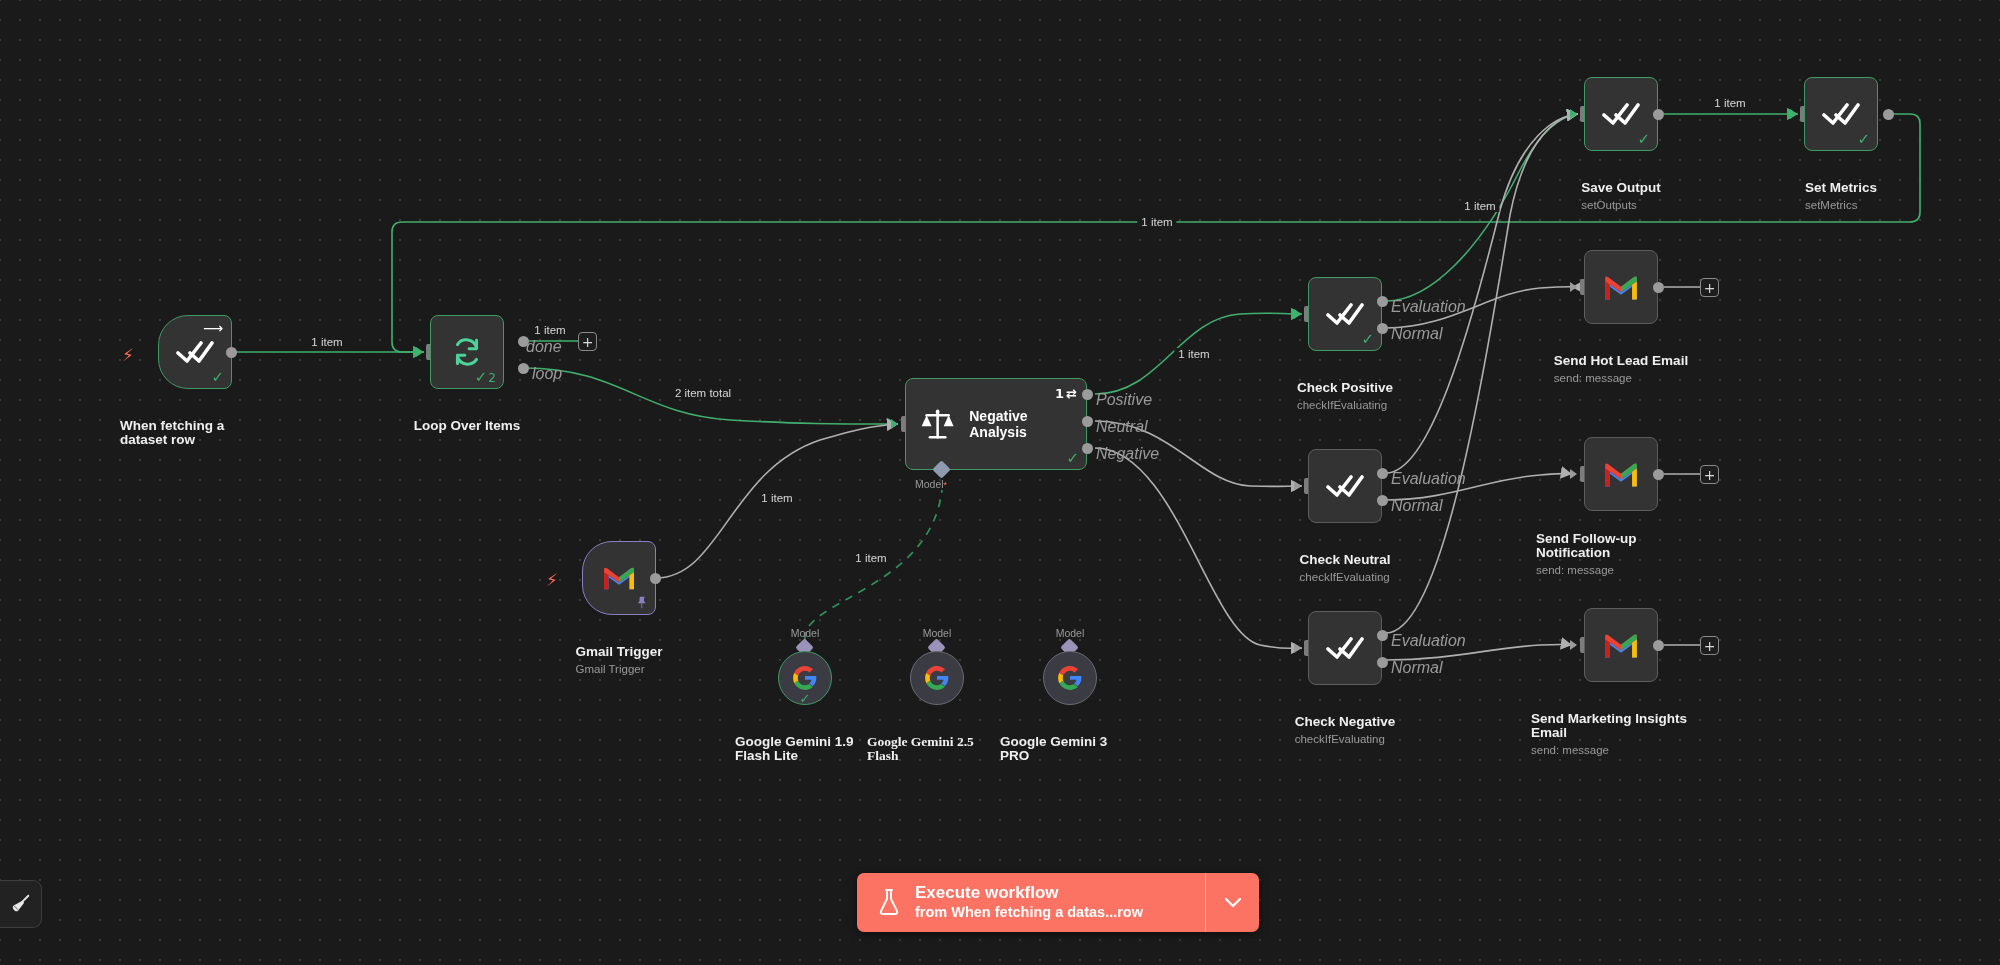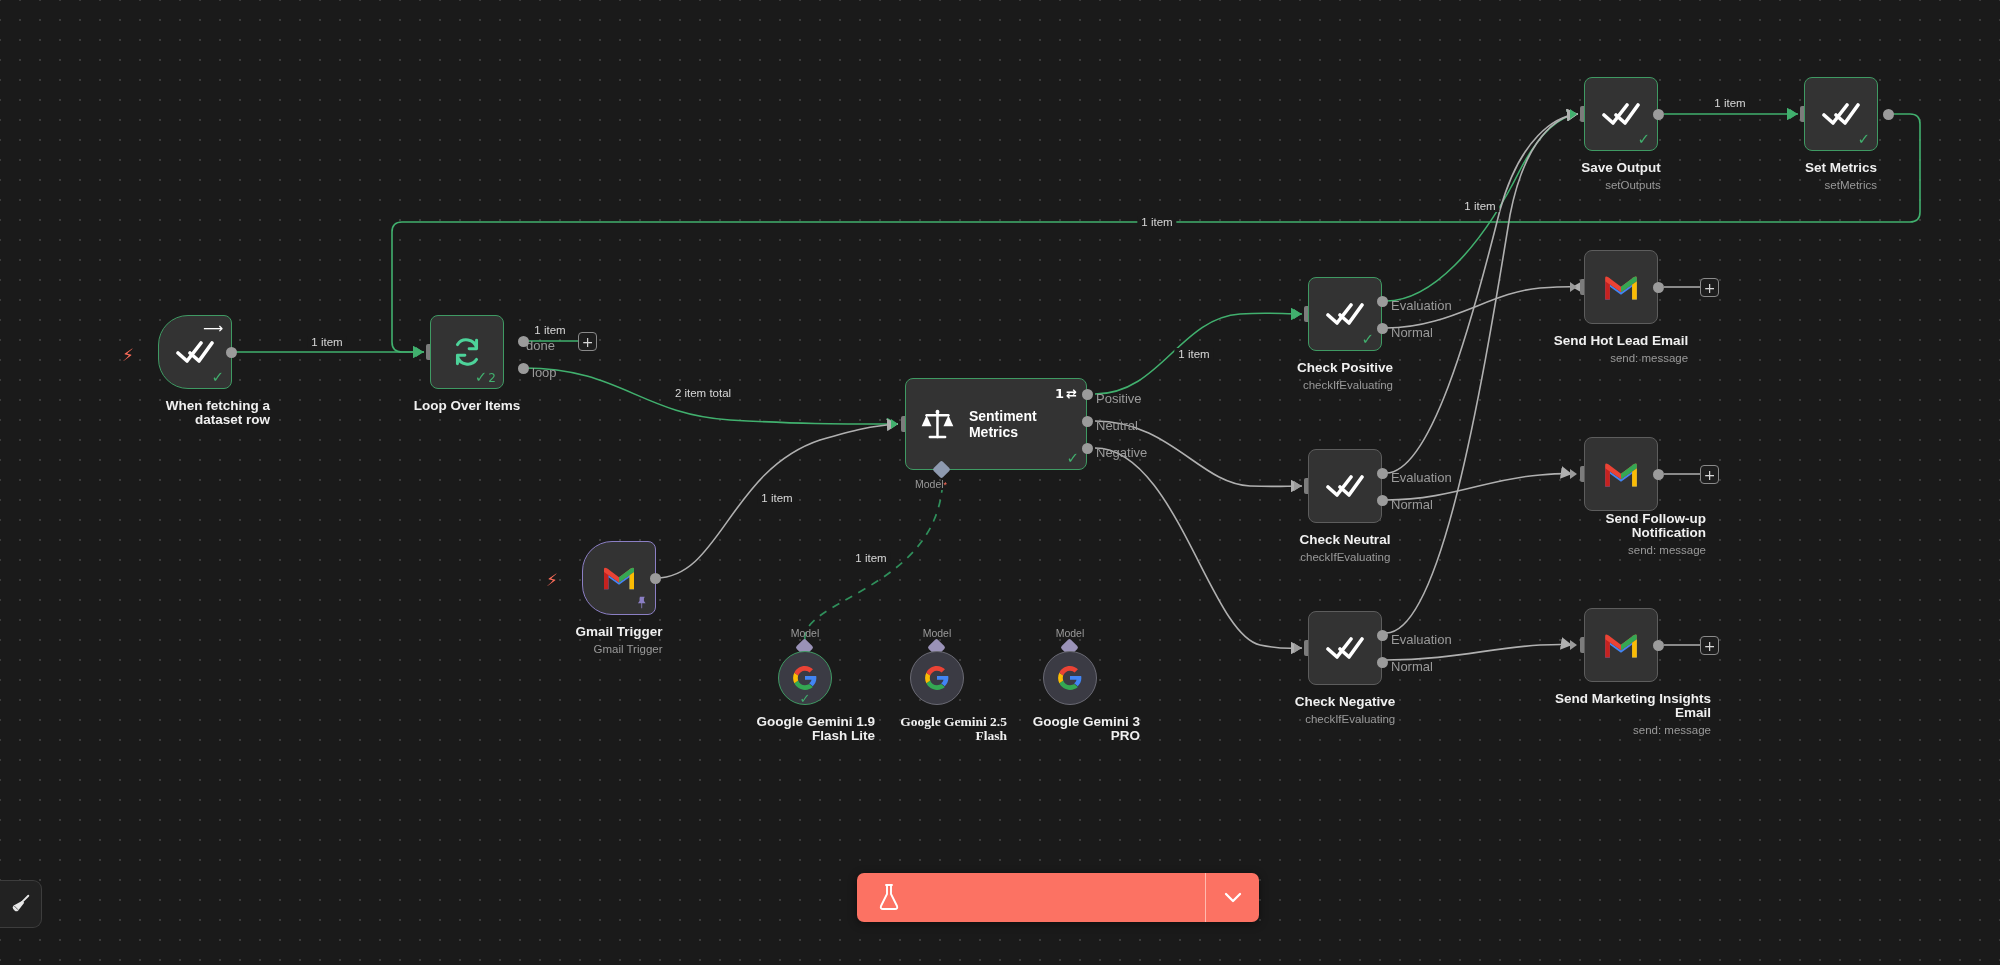--- a/index.html
+++ b/index.html
@@ -48,21 +48,21 @@
   .retry-badge {
     position: absolute; right: 9px; top: 7px;
     color: #ffffff; font-size: 13px; font-weight: 700;
     display: flex; align-items: center; gap: 2px;
     font-family: "DejaVu Sans", sans-serif;
   }
   .pin-badge { position: absolute; right: 7px; bottom: 5px; }
 
   .caption {
     position: absolute; left: 50%; transform: translateX(-50%);
-    text-align: right; white-space: nowrap;
+    text-align: left; white-space: nowrap; margin-top: 20px;
   }
   .caption .t1 { color: #f0f0f0; font-size: 13.5px; font-weight: 700; line-height: 1.05; }
   .caption .t2 { color: #9a9a9a; font-size: 11.5px; line-height: 1.25; margin-top: 3px; }
   .caption.two { white-space: normal; width: 150px; }
 
   .node-title-inner { color: #ffffff; font-size: 14px; font-weight: 700; line-height: 1.15; }
 
   
   .circ {
     position: relative;
@@ -72,21 +72,21 @@
   }
   .circ.ok { border-color: #3f9a63; }
   .circ .tick-badge { right: 50%; transform: translateX(50%); bottom: -1px; font-size: 13px; }
 
   
   .port {
     position: absolute; width: 11px; height: 11px; border-radius: 50%;
     background: #9b9b9b;
   }
   .port-label {
-    position: absolute; color: #9a9a9a; font-size: 13px; white-space: nowrap;
+    position: absolute; color: #9a9a9a; font-size: 16px; white-space: nowrap; font-style: italic;
   }
   .in-stub {
     position: absolute; width: 7px; height: 16px; border-radius: 2px; background: #7c7c7c;
   }
   .in-arrow {
     position: absolute; width: 0; height: 0;
     border-left: 7px solid #41b06e; border-top: 5px solid transparent; border-bottom: 5px solid transparent;
   }
   .in-arrow.grey { border-left-color: #9b9b9b; }
 
@@ -253,21 +253,21 @@
     <div class="in-stub" style="left:-4px; top:38px;"></div>
     <div class="box wide ok">
       <svg class="ic" width="36" height="36" viewBox="0 0 32 32">
         <path d="M16 4 L16 28" stroke="#fff" stroke-width="2.3" stroke-linecap="round"></path>
         <path d="M6 8 L26 8" stroke="#fff" stroke-width="2.3" stroke-linecap="round"></path>
         <circle cx="16" cy="5" r="1.8" fill="#fff"></circle>
         <path d="M9 28 L23 28" stroke="#fff" stroke-width="2.3" stroke-linecap="round"></path>
         <path d="M6 8 L1.5 18 L10.5 18 Z" fill="#fff"></path>
         <path d="M26 8 L21.5 18 L30.5 18 Z" fill="#fff"></path>
       </svg>
-      <span class="node-title-inner">Sentiment Metrics</span>
+      <span class="node-title-inner">Negative Analysis</span>
       <span class="retry-badge"><span>1</span>⇄</span>
       <span class="tick-badge">✓</span>
     </div>
     <div class="port" style="left:177px; top:11px;"></div>
     <div class="port-label" style="left:191px; top:13px;">Positive</div>
     <div class="port" style="left:177px; top:38px;"></div>
     <div class="port-label" style="left:191px; top:40px;">Neutral</div>
     <div class="port" style="left:177px; top:65px;"></div>
     <div class="port-label" style="left:191px; top:67px;">Negative</div>
     <div class="diamond ok" style="left:30px; top:85px;"></div>
@@ -497,20 +497,24 @@
       <div class="t1">Send Marketing Insights Email</div>
       <div class="t2">send: message</div>
     </div>
   </div>
 
   <div id="exec-wrap">
     <div id="exec-main">
       <svg class="ic" width="24" height="28" viewBox="0 0 24 28">
         <path d="M9 2 L15 2 M10 2 L10 11 L4 23 Q3 26 6 26 L18 26 Q21 26 20 23 L14 11 L14 2" stroke="#fff" stroke-width="1.9" fill="none" stroke-linecap="round" stroke-linejoin="round"></path>
       </svg>
+      <span class="labels">
+        <span class="l1">Execute workflow</span>
+        <span class="l2">from When fetching a datas...row</span>
+      </span>
     </div>
     <div id="exec-chevron">
       <svg class="ic" width="20" height="13" viewBox="0 0 20 13">
         <path d="M3 3 L10 10 L17 3" stroke="#fff" stroke-width="2.3" fill="none" stroke-linecap="round" stroke-linejoin="round"></path>
       </svg>
     </div>
   </div>
 
   <div id="cleanup-btn">
     <svg class="ic" width="22" height="22" viewBox="0 0 24 24">

